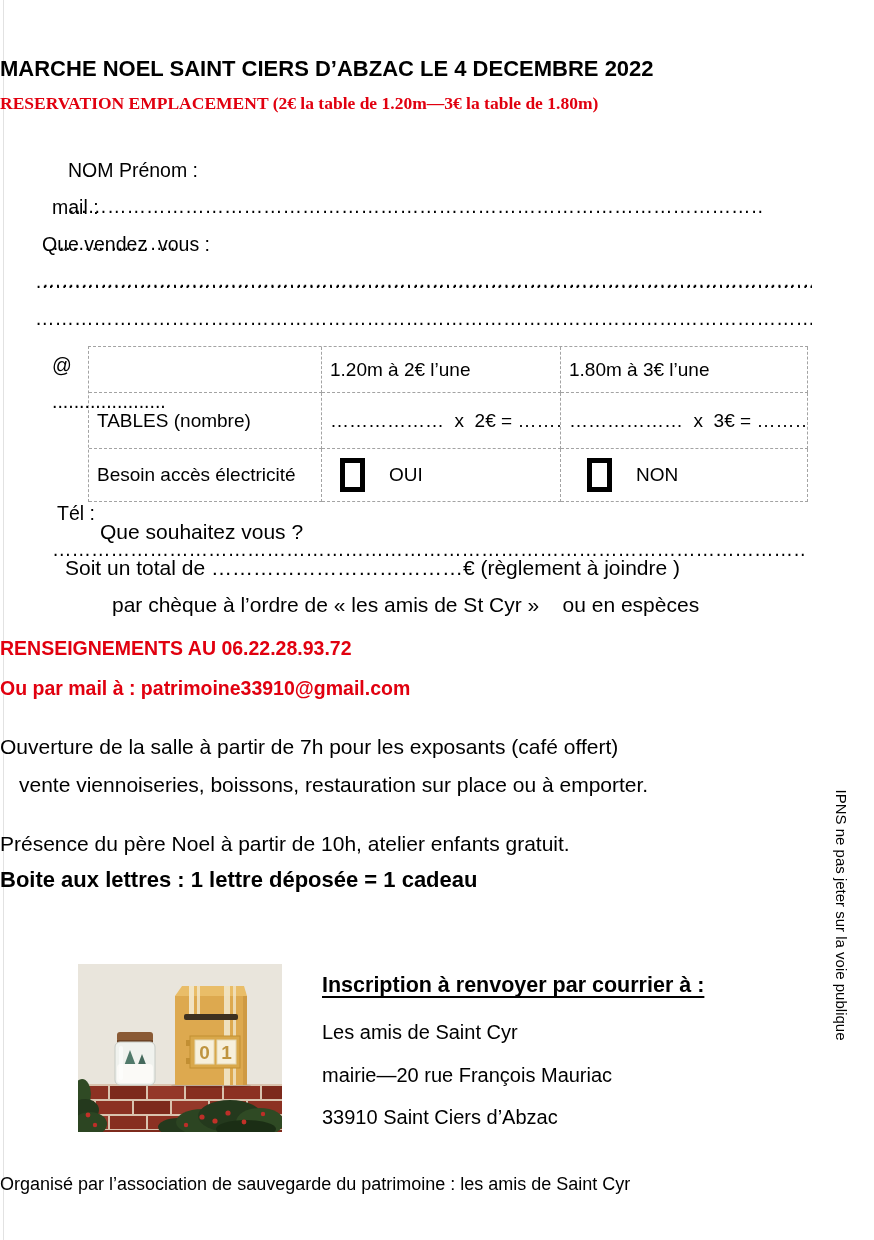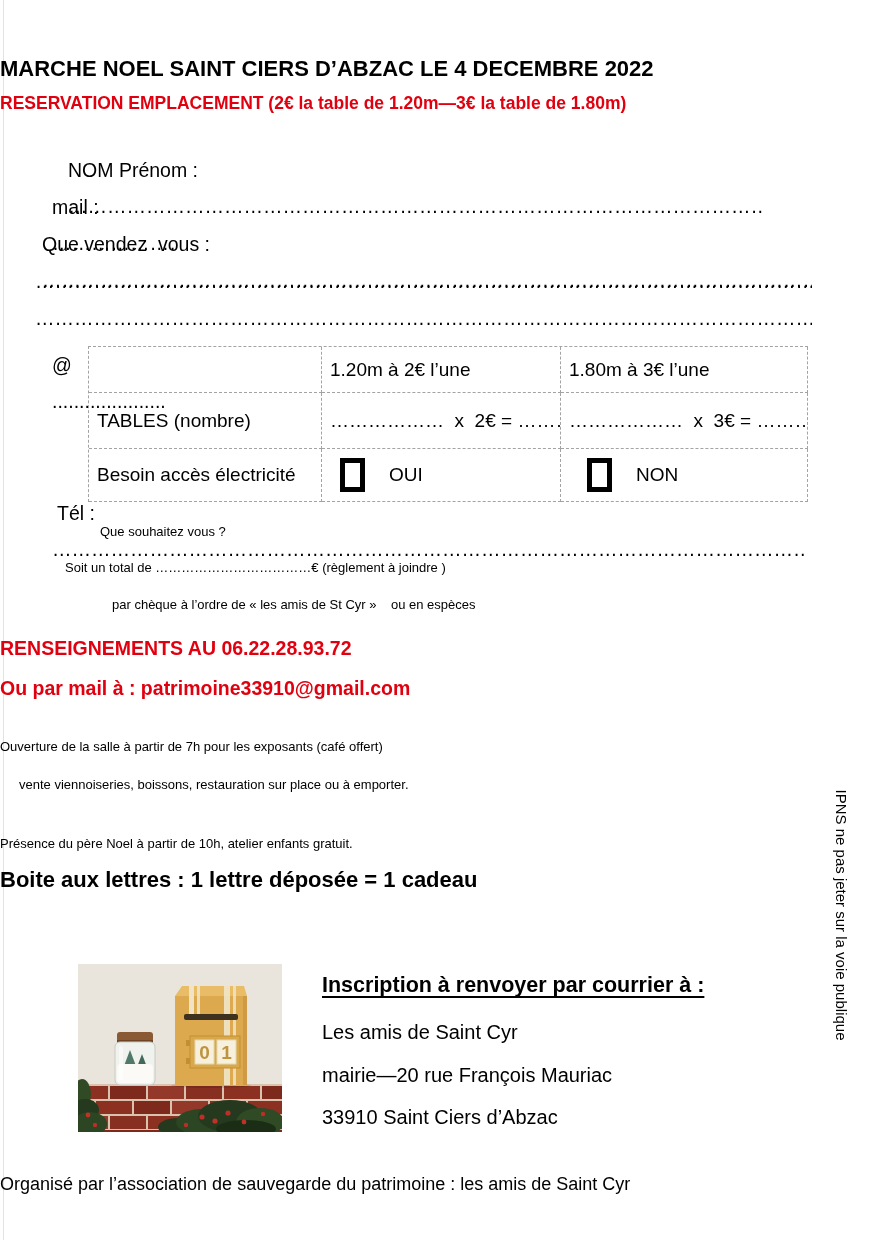--- a/index.html
+++ b/index.html
@@ -3,21 +3,21 @@
 <meta charset="utf-8">
 <style>
   html,body{margin:0;padding:0;}
   body{
     width:874px;height:1240px;background:#ffffff;position:relative;overflow:hidden;
     font-family:"Liberation Sans","DejaVu Sans",sans-serif;color:#000;
   }
   .abs{position:absolute;}
   .center{left:0;width:874px;}
   .doc-title{top:56px;font-size:22px;font-weight:bold;}
-  .doc-subtitle{top:93px;font-size:17.5px;font-weight:bold;color:#e1000f;}
+  .doc-subtitle{top:93px;font-size:17.5px;font-weight:bold;color:#e1000f;font-family:Liberation Serif, serif;}
 
   
   .form-line{font-size:19.5px;line-height:36px;display:flex;overflow:hidden;white-space:pre;flex-direction:column;}
   .form-line .lbl{flex:0 0 auto;}
   .dots{overflow:hidden;white-space:pre;}
   .dots.fill{flex:1 1 auto;}
   .dots.fx1{flex:0 0 122px;width:122px;}
   .dots.fx2{flex:0 0 112px;width:112px;}
   #line-nom{top:152px;left:68px;width:695px;}
   #line-mail{top:189px;left:52px;width:754px;}
@@ -29,21 +29,21 @@
   .rtable{top:346px;left:88px;width:719px;height:155px;display:grid;
     grid-template-columns:233px 239px 247px;grid-template-rows:46px 56px 53px;
     border-top:1px dashed #a3a3a3;border-left:1px dashed #a3a3a3;
     font-size:19px;}
   .rtable .cell{border-right:1px dashed #a3a3a3;border-bottom:1px dashed #a3a3a3;
     display:flex;align-items:center;padding-left:8px;overflow:hidden;white-space:pre;}
   .rtable .chk-cell{padding-left:18px;}
   .checkbox{display:inline-block;width:15px;height:24px;border:5px solid #000;background:#fff;
     flex:0 0 auto;margin-right:24px;}
 
-  .bodyline{font-size:13px;line-height:26px;white-space:pre;}
+  .bodyline{font-size:21px;line-height:26px;white-space:pre;}
   #l-souhaitez{top:519px;left:100px;}
   #l-total{top:555px;left:65px;}
   #l-cheque{top:592px;left:112px;}
 
   .redline{font-size:19.5px;font-weight:bold;color:#e1000f;line-height:26px;}
   #red1{top:635px;}
   #red2{top:675px;}
 
   #info1{top:734px;}
   #info2{top:772px;padding-left:19px;}

